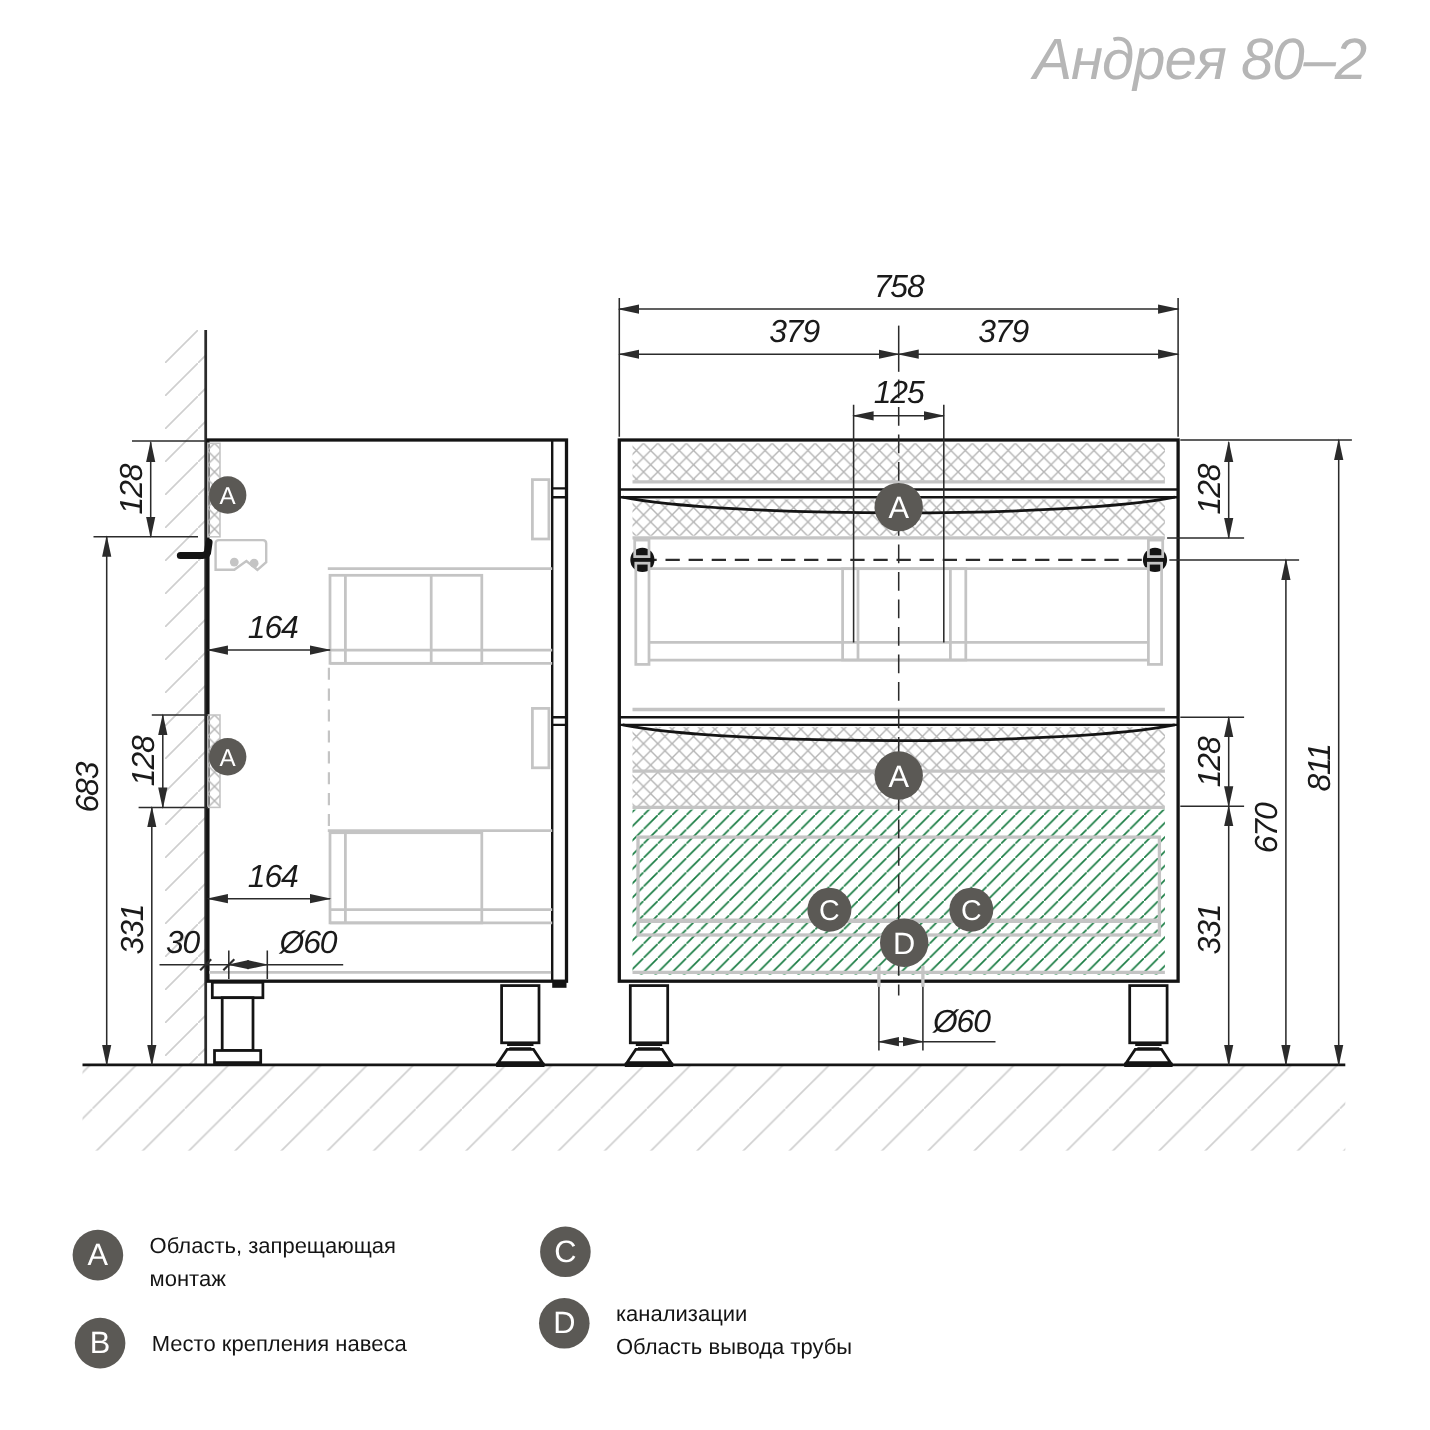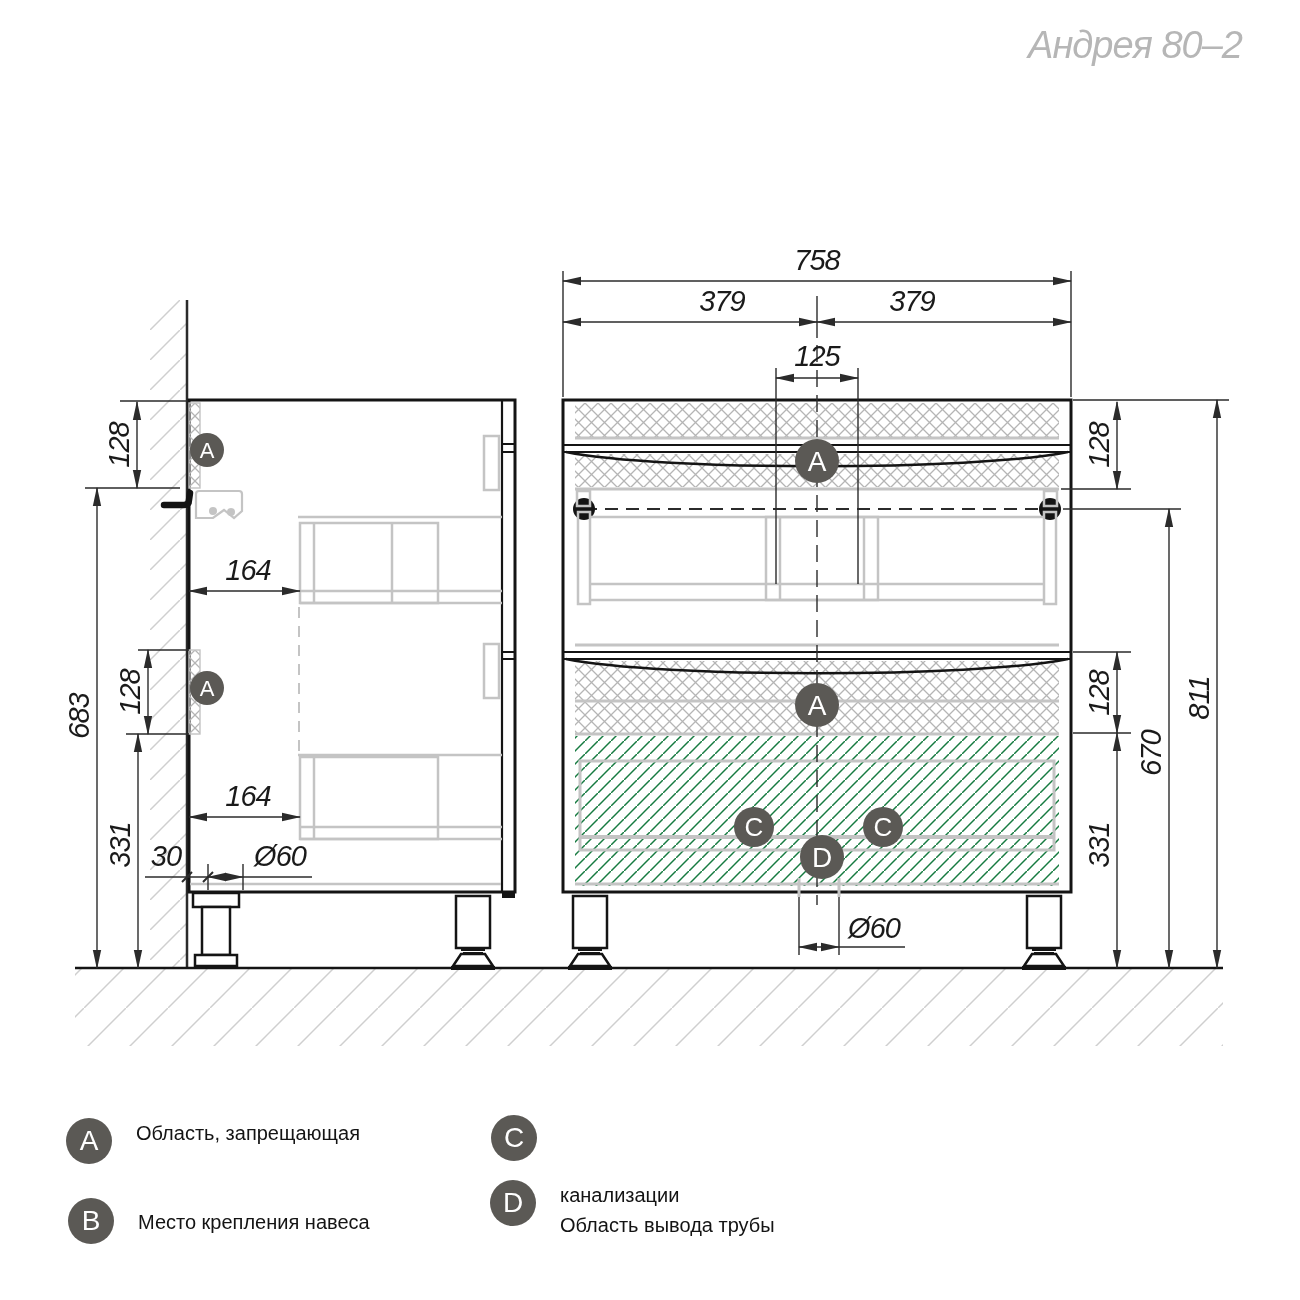--- a/index.html
+++ b/index.html
@@ -1,21 +1,21 @@
 <!DOCTYPE html>
 <html><head>
 <meta charset="utf-8">
 <style>
   html,body { margin:0; padding:0; background:#ffffff; }
   body { width:1300px; height:1300px; position:relative;
          font-family:"Liberation Sans", sans-serif; }
 
   .page-title {
     position:absolute; top:24px; right:58px;
-    font-style:italic; font-size:38px; color:#b6b6b6;
+    font-style:italic; font-size:53px; color:#b6b6b6;
     letter-spacing:-1px; white-space:nowrap;
   }
 
   svg text { user-select:none; }
   .dimtxt { font-family:"Liberation Sans", sans-serif; font-style:italic;
             font-size:29px; fill:#1a1a1a; text-anchor:middle; letter-spacing:-1px; }
   .badgetxt { font-family:"Liberation Sans", sans-serif; fill:#ffffff;
               text-anchor:middle; }
 
   .legend-row { position:absolute; display:flex; align-items:flex-start; }
@@ -315,20 +315,21 @@
       <text class="dimtxt" x="280" y="866" stroke="none">Ø60</text>
     </g>
   </g>
 </svg>
 
 
 <div class="legend-row" style="left:66px; top:1118px;">
   <div class="lbadge">A</div>
   <div class="ltext">
     <div>Область, запрещающая</div>
+    <div>монтаж</div>
   </div>
 </div>
 <div class="legend-row single" style="left:68px; top:1198px;">
   <div class="lbadge">B</div>
   <div class="ltext">
     <div>Место крепления навеса</div>
   </div>
 </div>
 <div class="legend-row" style="left:491px; top:1115px;">
   <div class="lbadge">C</div>

